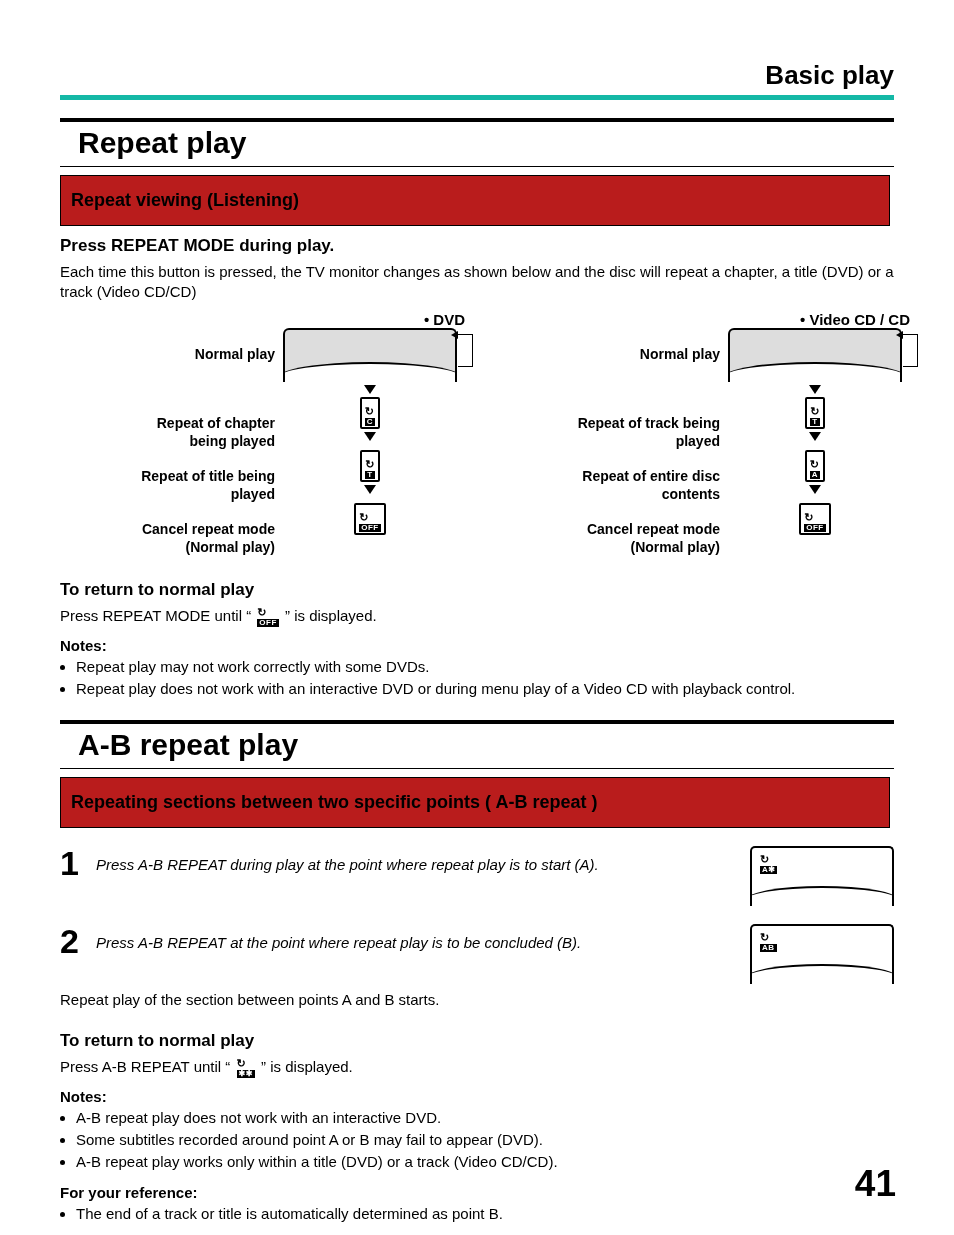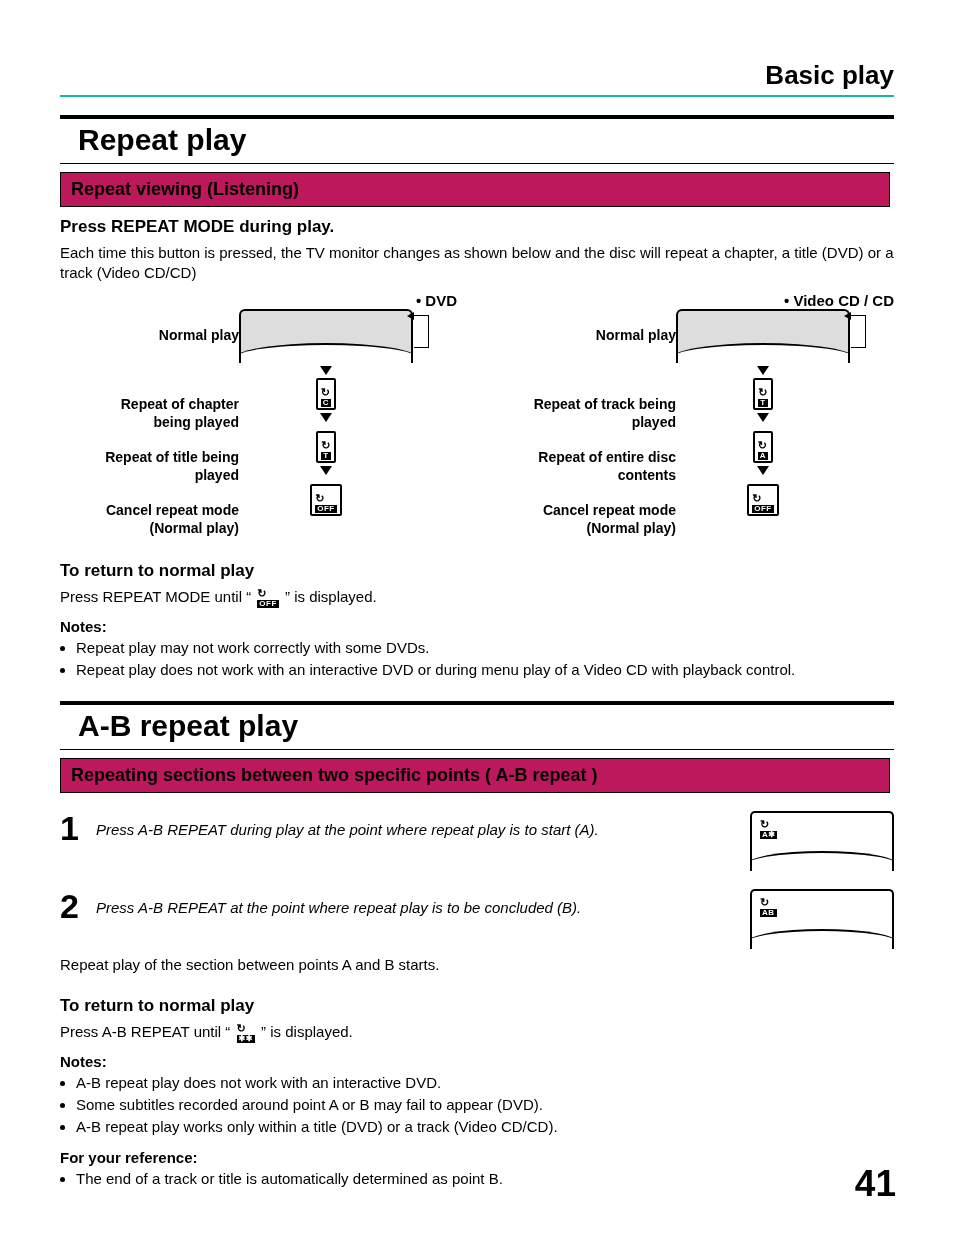--- a/index.html
+++ b/index.html
@@ -11,57 +11,57 @@
     font-family: Helvetica, Arial, sans-serif;
     color: #000;
     position: relative;
     box-sizing: border-box;
     padding: 60px 60px 0 60px;
   }
   .top-header {
     text-align: right;
     font-size: 26px;
     font-weight: bold;
-    border-bottom: 2px solid #14b8a6;
+    border-bottom: 5px solid #14b8a6;
     padding-bottom: 4px;
     margin-bottom: 18px;
   }
   .hr-thick { border: none; border-top: 4px solid #000; margin: 0 0 4px 0; }
   .hr-thin  { border: none; border-top: 1px solid #000; margin: 0; }
   h1.section {
     font-size: 30px;
     font-weight: bold;
     margin: 4px 0 6px 18px;
   }
   h2.sub {
-    background: #be185d;
+    background: #b91c1c;
     font-size: 18px;
     font-weight: bold;
-    padding: 6px 10px;
+    padding: 14px 10px;
     border: 1px solid #000;
     margin: 8px 4px 10px 0;
   }
   h3.sub2 {
     font-size: 17px;
     font-weight: bold;
     margin: 8px 0 6px 0;
   }
   p.body {
     font-size: 15px;
     margin: 2px 0 10px 0;
     line-height: 1.3;
   }
   .notes-head { font-weight: bold; font-size: 15px; margin: 4px 0 2px 0;}
   ul.bullets { margin: 0 0 12px 0; padding-left: 16px; }
   ul.bullets li { font-size: 15px; line-height: 1.45; }
 
   .modes-row { display: flex; gap: 40px; margin-top: 6px; }
   .modes-col { flex: 1; text-align: right; }
   .mode-head { font-weight: bold; font-size: 15px; padding-left: 4px; }
-  .mode-grid { display: grid; grid-template-columns: 155px 180px; column-gap: 2px; align-items: start; margin-left: 24px; }
+  .mode-grid { display: grid; grid-template-columns: 155px 180px; column-gap: 10px; align-items: start; margin-left: 60px; }
   .mode-label { font-weight: bold; font-size: 14px; line-height: 1.25; padding-top: 18px; }
 
   .screen {
     width: 170px; height: 52px;
     border-top: 2px solid #000;
     border-right: 2px solid #000;
     border-left: 2px solid #000;
     border-bottom: none;
     border-top-left-radius: 6px;
     border-top-right-radius: 6px;

